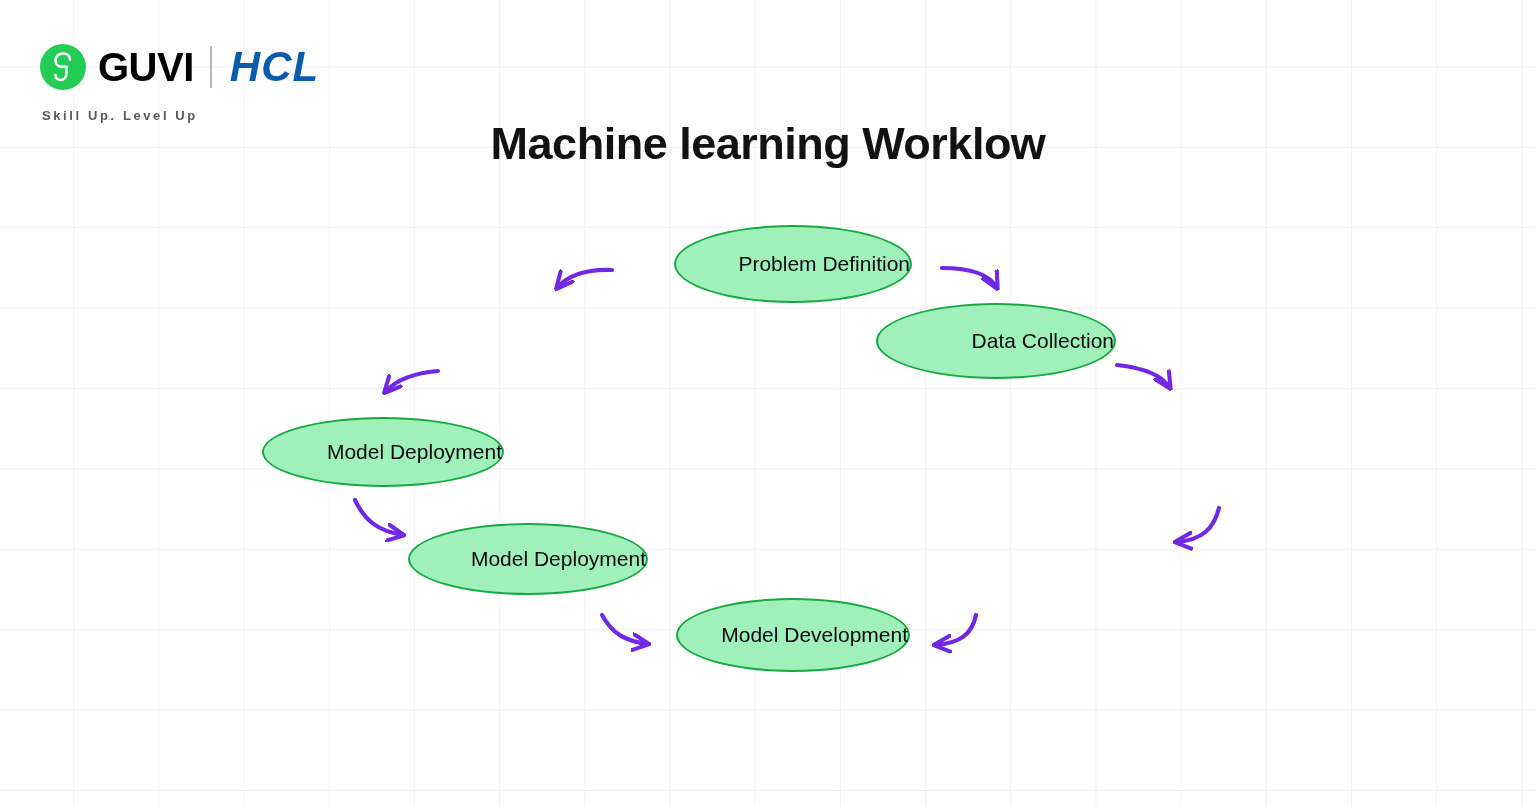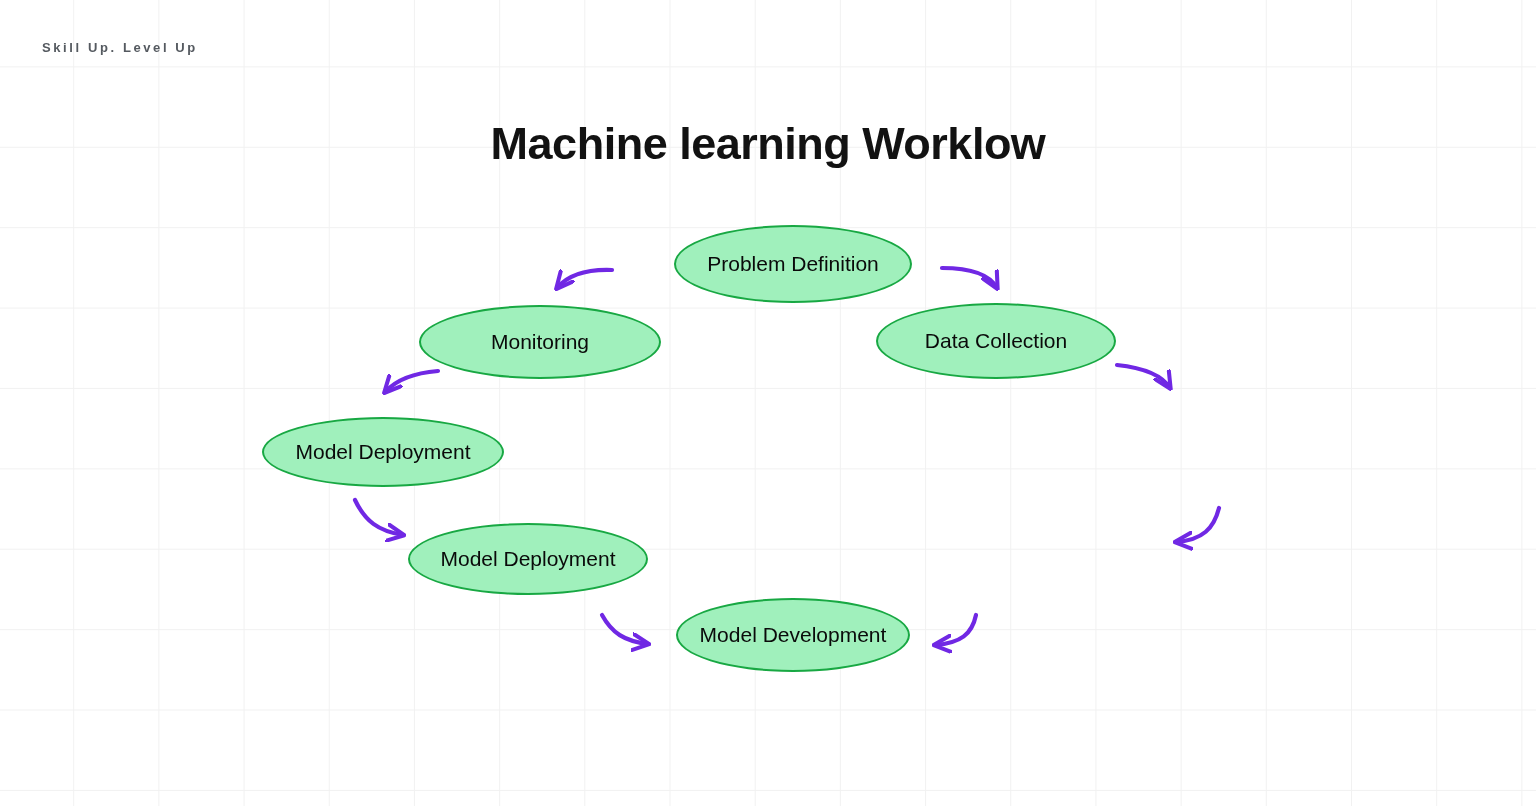--- a/index.html
+++ b/index.html
@@ -64,20 +64,21 @@
   #hcl-word {
     font-family: "Liberation Sans", sans-serif;
     font-size: 42px;
     font-weight: 700;
     font-style: italic;
     letter-spacing: 1px;
     color: #0B5BAC;
     line-height: 1;
   }
   #brand-tagline {
+    margin-top: 14px;
     margin-left: 2px;
     font-size: 13px;
     font-weight: 700;
     letter-spacing: 2.6px;
     color: #555a60;
   }
 
   
   #page-title {
     position: absolute;
@@ -105,37 +106,47 @@
     top: 0;
     width: 1536px;
     height: 806px;
     pointer-events: none;
   }
 
   .node {
     position: absolute;
     display: flex;
     align-items: center;
-    justify-content: center;
+    justify-content: flex-end;
     border-radius: 50%;
     background: #A0F0BC;
     border: 2.5px solid #18A843;
     color: #0a0a0a;
     font-size: 21px;
     font-weight: 400;
     white-space: nowrap;
     text-align: center;
   }
 </style>
 </head>
 <body>
 
 <div id="canvas">
 
   <div id="brand">
+    <div id="brand-row">
+      <div id="guvi-mark">
+        <svg width="26" height="30" viewBox="0 0 26 30" aria-hidden="true">
+          <path d="M20 7.5 C20 3.6 16.8 1.5 13 1.5 C8.6 1.5 5.5 4.6 5.5 8.6 C5.5 12.2 8.2 14.8 12 14.8 L16.5 14.8 L16.5 20.8 C16.5 25.2 14.2 28 10.8 28 C7.6 28 5.5 26 5.5 23" fill="none" stroke="#ffffff" stroke-width="2.6" stroke-linecap="round"></path>
+        </svg>
+      </div>
+      <div id="guvi-word">GUVI</div>
+      <div id="brand-divider"></div>
+      <div id="hcl-word">HCL</div>
+    </div>
     <div id="brand-tagline">Skill Up. Level Up</div>
   </div>
 
   <div id="page-title">Machine learning Worklow</div>
 
   <div id="diagram">
 
     <svg id="arrow-layer" viewBox="0 0 1536 806">
       <defs>
         <marker id="ah" viewBox="0 0 10 10" refX="8.5" refY="5" markerWidth="4.6" markerHeight="4.6" orient="auto-start-reverse">
@@ -177,18 +188,15 @@
     </div>
 
     <div class="node" style="left:408px; top:523px; width:240px; height:72px;">
       <span>Model Deployment</span>
     </div>
 
     <div class="node" style="left:262px; top:417px; width:242px; height:70px;">
       <span>Model Deployment</span>
     </div>
 
-    <div class="node" style="left:419px; top:305px; width:242px; height:74px;">
-      <span>Monitoring</span>
-    </div>
 
   </div>
 </div>
 
 </body></html>

